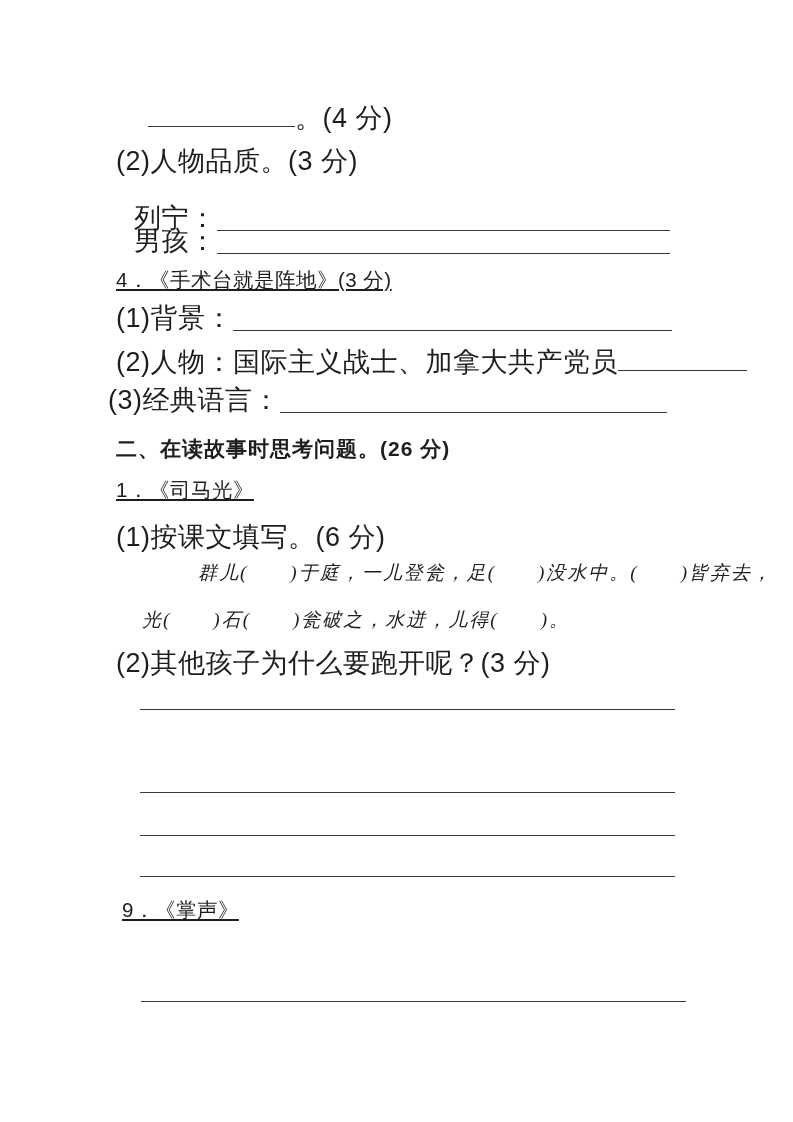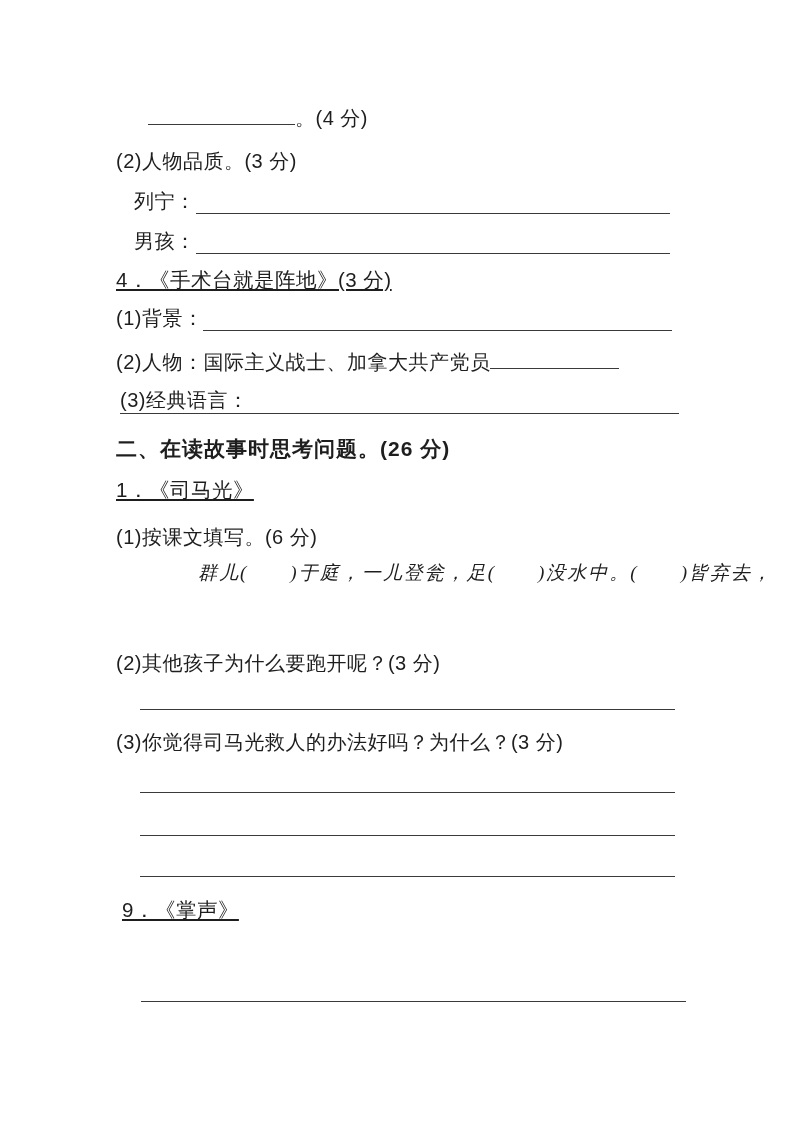--- a/index.html
+++ b/index.html
@@ -7,21 +7,21 @@
     position:relative;
     width:793px;
     height:1122px;
     background:#ffffff;
     overflow:hidden;
     font-family:"Liberation Sans", sans-serif;
     color:#1e1e1e;
   }
   .l{
     position:absolute;
-    font-size:20px;
+    font-size:27px;
     line-height:26px;
     white-space:nowrap;
     letter-spacing:0.5px;
   }
   .row{display:flex;align-items:stretch;}
   .lbl{flex:0 0 auto;}
   .fill{flex:1 1 auto;border-bottom:1.6px solid #3a3a3a;}
   .blank{display:inline-block;border-bottom:1.6px solid #3a3a3a;vertical-align:baseline;}
   .w147{width:147px;}
   .w129{width:129px;}
@@ -39,59 +39,59 @@
 <body>
 
 <div class="page">
 
   <div class="l" style="top:105px;left:148px;">
     <span class="blank w147"></span><span>。(4 分)</span>
   </div>
 
   <div class="l" style="top:148px;left:116px;">(2)人物品质。(3 分)</div>
 
-  <div class="l row" style="top:188px;left:134px;width:536px;justify-content:center;">
+  <div class="l row" style="top:205px;left:134px;width:536px;justify-content:center;">
     <span class="lbl">列宁：</span>
     <span class="fill"></span>
   </div>
 
   <div class="l row" style="top:228px;left:134px;width:536px;">
     <span class="lbl">男孩：</span>
     <span class="fill"></span>
   </div>
 
   <div class="l num-title" style="top:267px;left:116px;">4．《手术台就是阵地》(3 分)</div>
 
   <div class="l row" style="top:305px;left:116px;width:556px;">
     <span class="lbl">(1)背景：</span>
     <span class="fill"></span>
   </div>
 
   <div class="l" style="top:349px;left:116px;text-align:center;">
     <span>(2)人物：国际主义战士、加拿大共产党员</span><span class="blank w129"></span>
   </div>
 
-  <div class="l row" style="top:387px;left:120px;width:559px;flex-direction:column;">
+  <div class="l row" style="top:387px;left:108px;width:559px;">
     <span class="lbl">(3)经典语言：</span>
     <span class="fill"></span>
   </div>
 
   <div class="l part-head" style="top:436px;left:116px;">二、在读故事时思考问题。(26 分)</div>
 
   <div class="l num-title" style="top:477px;left:116px;">1．《司马光》</div>
 
   <div class="l" style="top:524px;left:116px;">(1)按课文填写。(6 分)</div>
 
   <div class="l kai" style="top:560px;left:179px;margin-left:19px;">群儿(　　)于庭，一儿登瓮，足(　　)没水中。(　　)皆弃去，</div>
+  <div class="l kai" style="top:607px;left:142px;">光(　　)石(　　)瓮破之，水迸，儿得(　　)。</div>
 
   <div class="l" style="top:650px;left:116px;">(2)其他孩子为什么要跑开呢？(3 分)</div>
 
   <div class="rule" style="top:709px;left:140px;width:535px;"></div>
 
-  <div class="l" style="top:729px;left:116px;">(3)你觉得司马光救人的办法好吗？为什么？(3 分)</div>
 
   <div class="rule" style="top:792px;left:140px;width:535px;"></div>
   <div class="rule" style="top:835px;left:140px;width:535px;"></div>
   <div class="rule" style="top:876px;left:140px;width:535px;"></div>
 
   <div class="l num-title" style="top:897px;left:122px;">9．《掌声》</div>
 
 
   <div class="rule" style="top:1001px;left:141px;width:545px;"></div>
 

